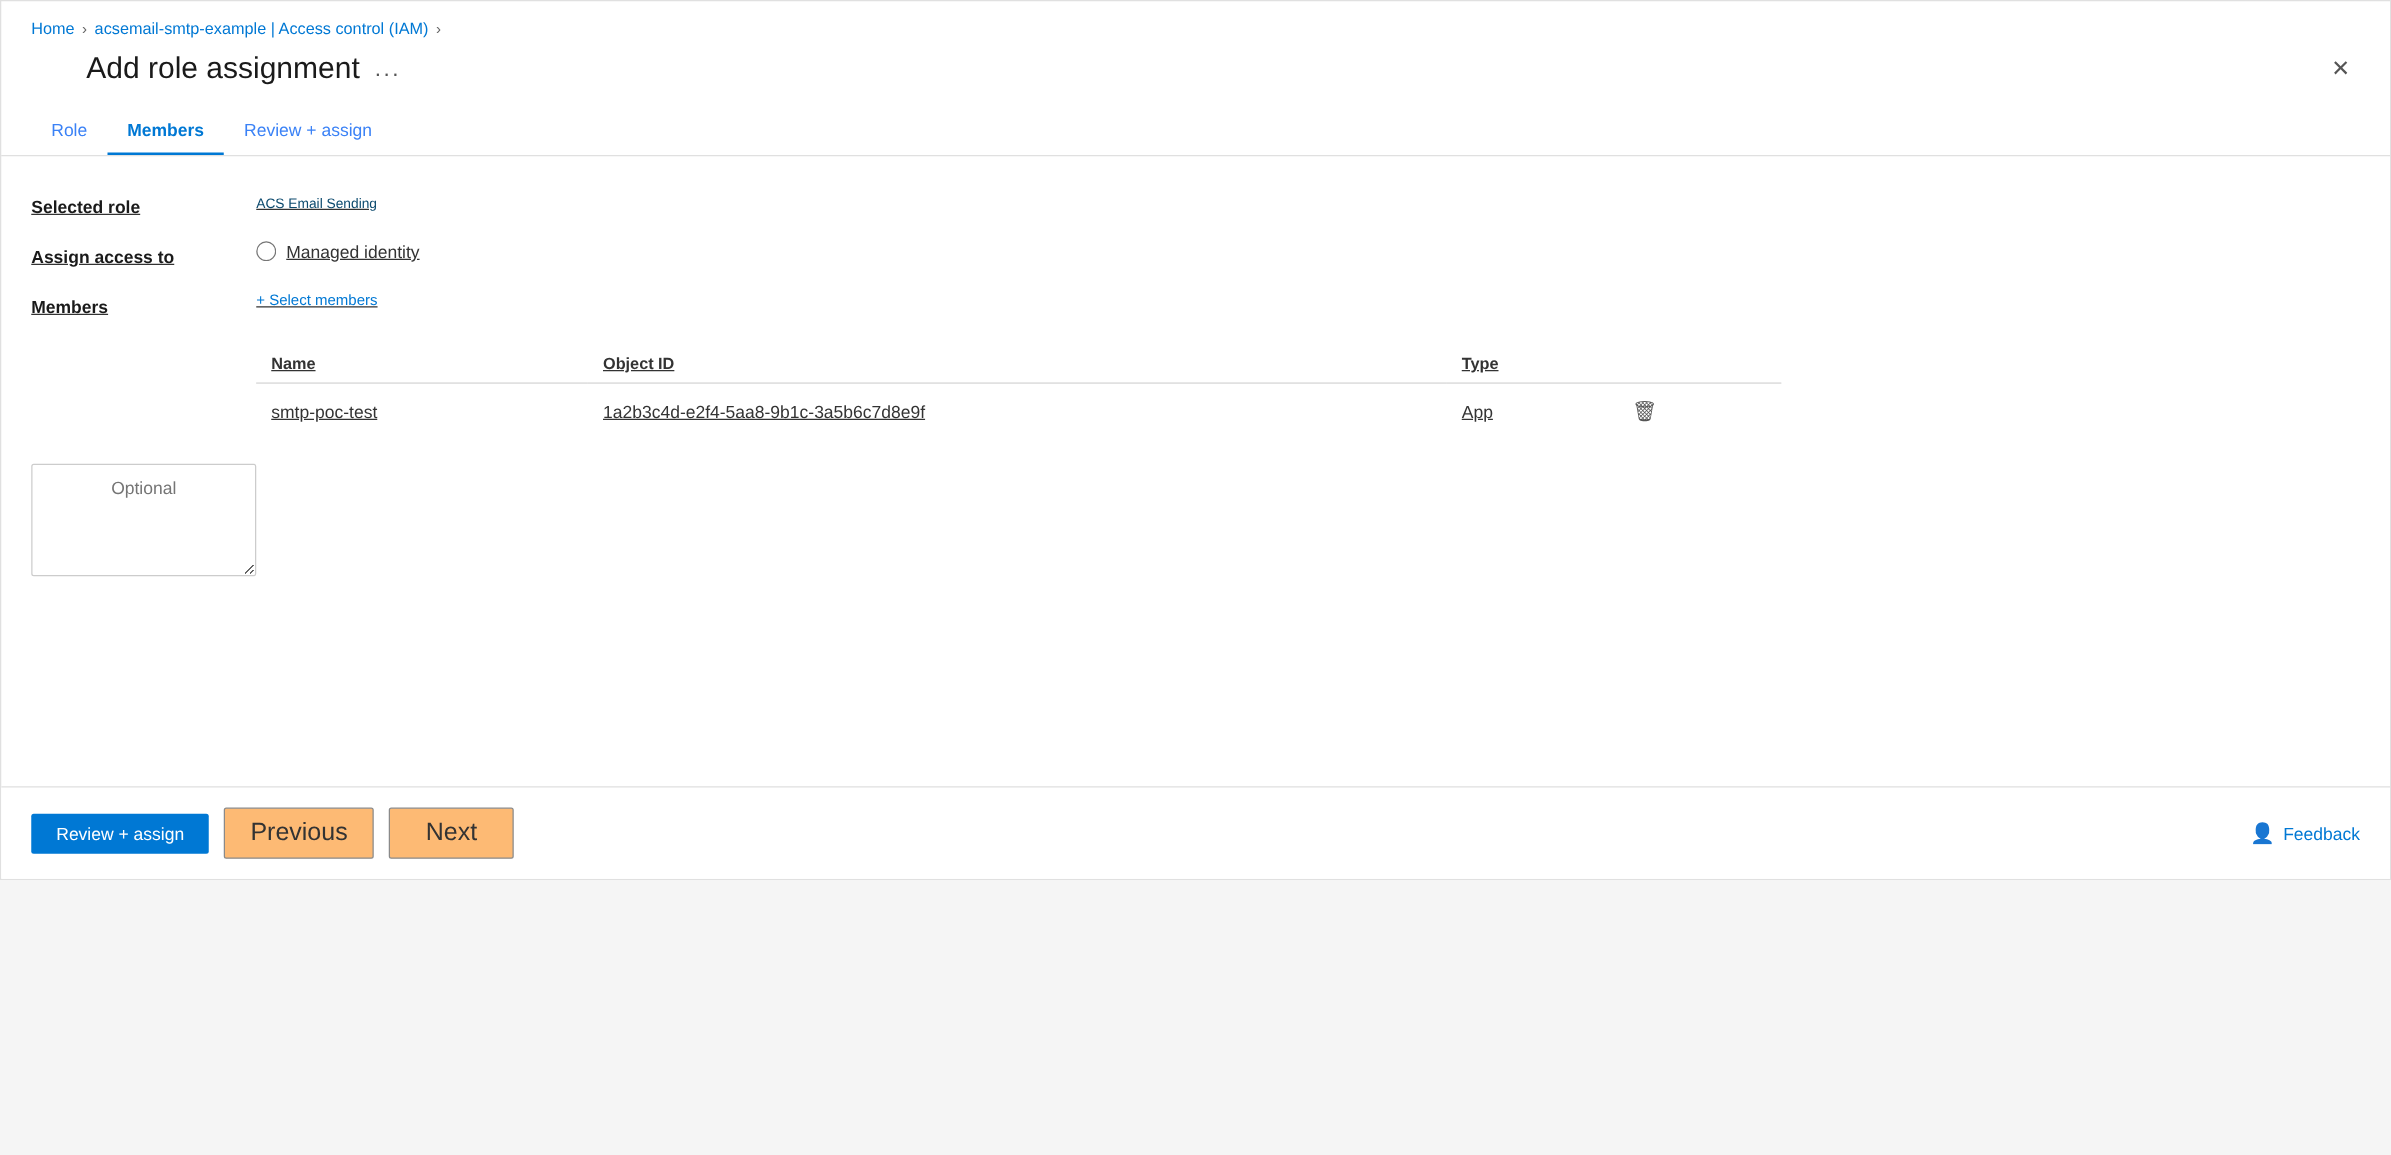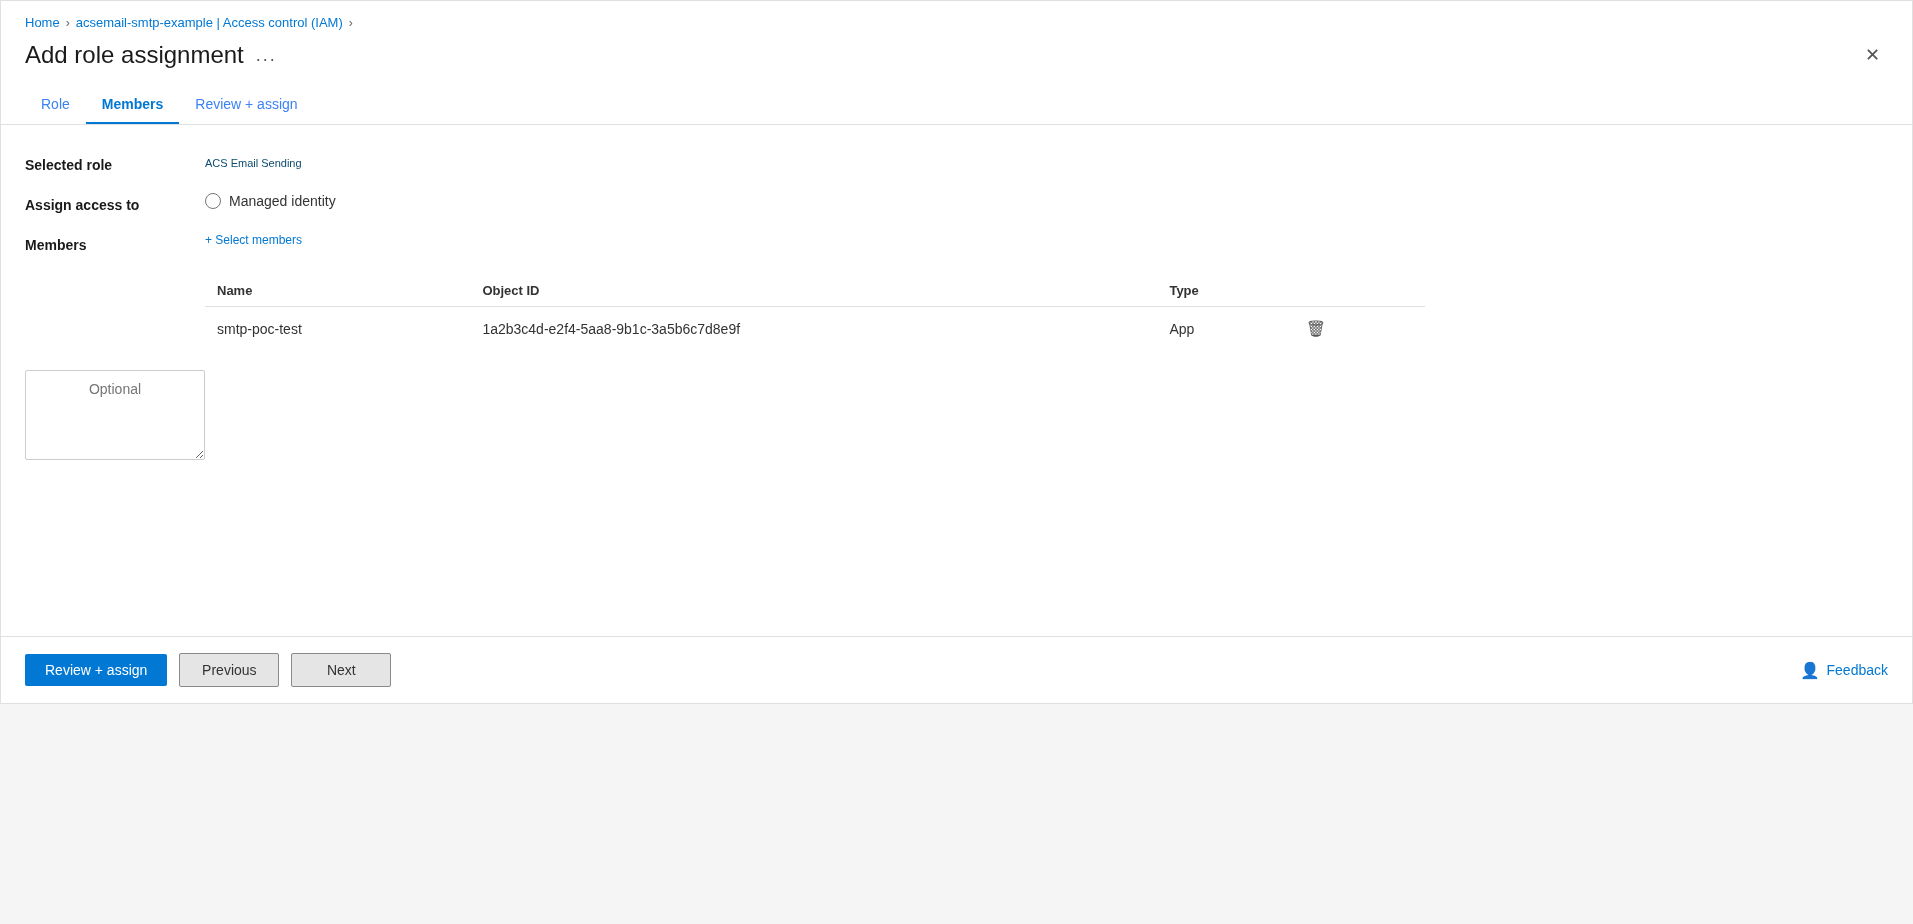--- a/index.html
+++ b/index.html
@@ -33,20 +33,21 @@
     }
     .breadcrumb-sep {
       color: #666;
       font-size: 12px;
     }
     .header-row {
       display: flex;
       align-items: center;
       justify-content: space-between;
       padding: 4px 24px 16px 24px;
+      margin-left: 44px;
     }
     .page-title-row {
       display: flex;
       align-items: center;
       gap: 12px;
     }
     .page-title {
       font-size: 24px;
       font-weight: 300;
       color: #1a1a1a;
@@ -84,20 +85,21 @@
       border-bottom: 2px solid #0078d4;
       font-weight: 600;
     }
     .tab:not(.active) {
       color: #3b82f6;
     }
     .content {
       flex: 1;
       padding: 28px 24px 16px 24px;
       overflow-y: auto;
+      text-decoration: underline;
     }
     .form-section {
       display: grid;
       grid-template-columns: 180px 1fr;
       gap: 20px 0;
       max-width: 1400px;
     }
     .form-label {
       font-weight: 600;
       font-size: 14px;
@@ -198,25 +200,25 @@
       background: #0078d4;
       color: #fff;
       border: none;
       padding: 8px 20px;
       font-size: 14px;
       cursor: pointer;
       border-radius: 2px;
       min-width: 140px;
     }
     .btn-secondary {
-      background: #e5e5e5;
+      background: #fdba74;
       color: #333;
       border: 1px solid #8a8a8a;
       padding: 8px 20px;
-      font-size: 14px;
+      font-size: 20px;
       cursor: pointer;
       border-radius: 2px;
       min-width: 100px;
     }
     .feedback-btn {
       display: flex;
       align-items: center;
       gap: 6px;
       color: #0078d4;
       background: none;

